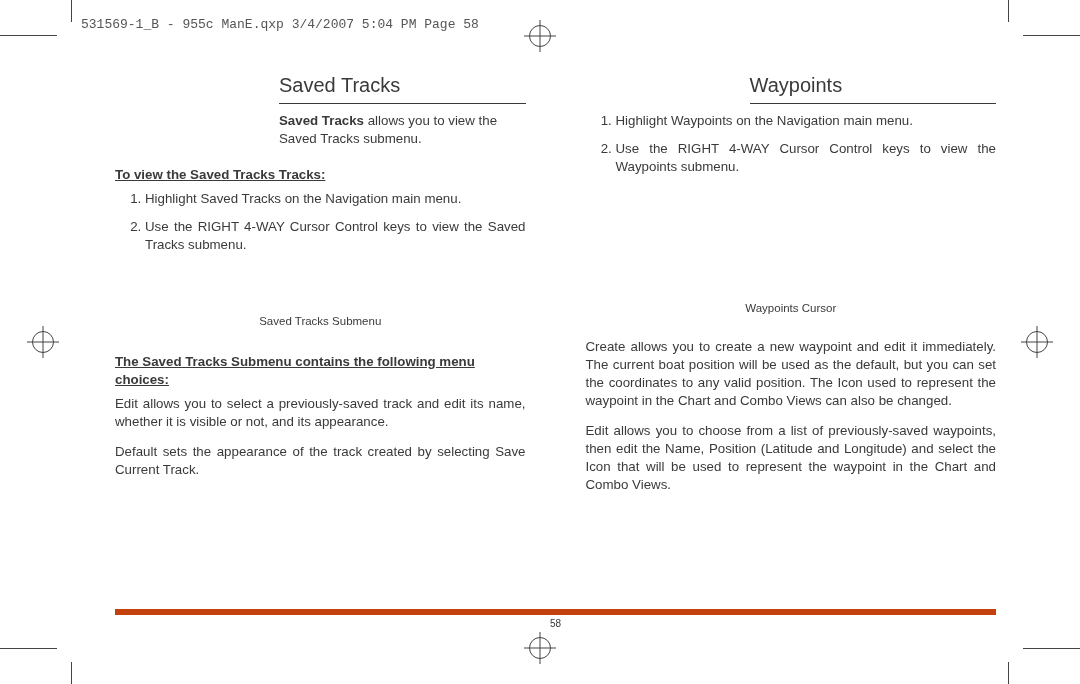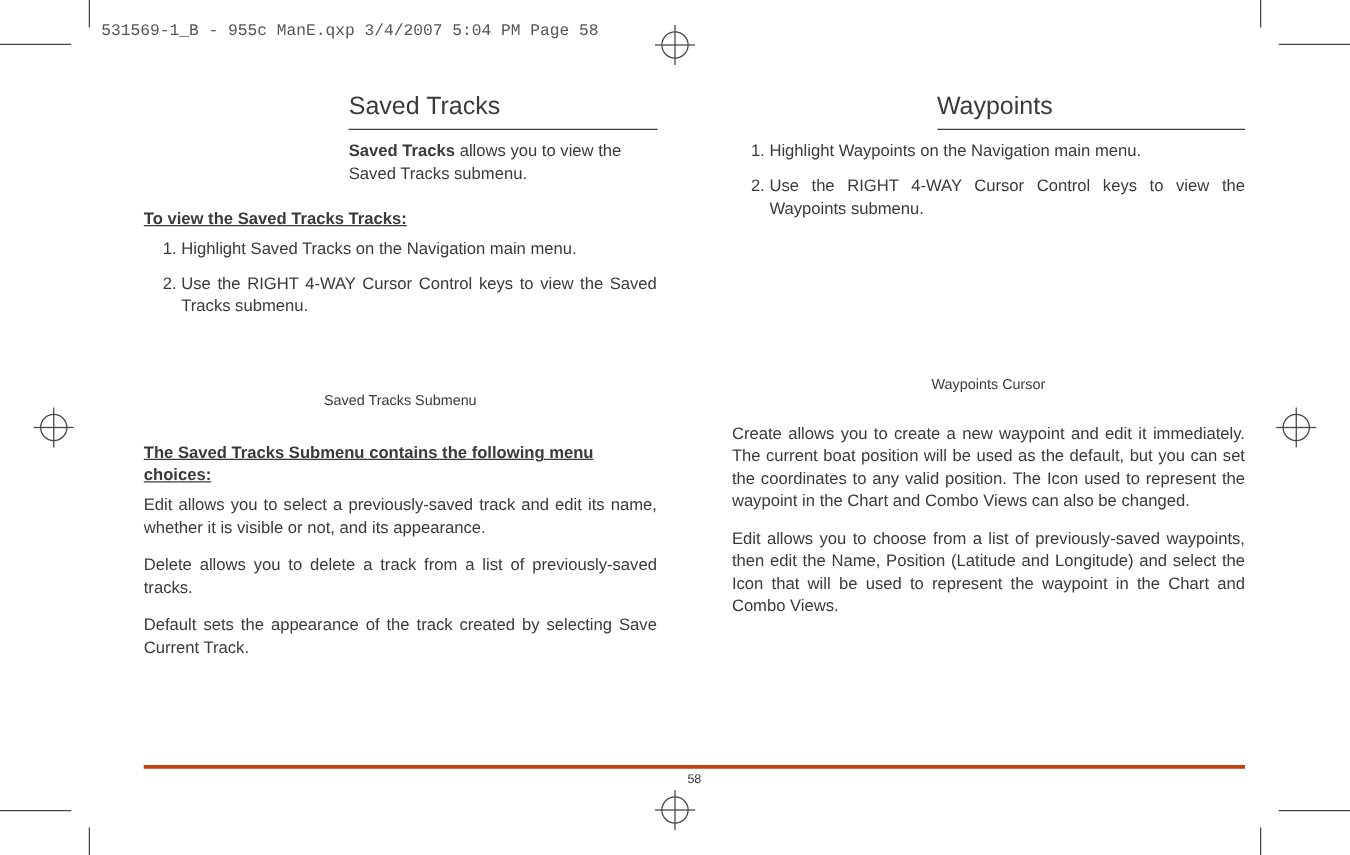--- a/index.html
+++ b/index.html
@@ -88,21 +88,21 @@
   }
   .caption.wp { margin: 125px 0 22px 0; }
   p.para { margin-bottom: 12px; text-align: justify; }
   .bold { font-weight: 400; }
 
   .footer-rule {
     position: absolute;
     left: 0;
     right: 0;
     bottom: 0;
-    border-top: 3px solid #c2410c;
+    border-top: 6px solid #c2410c;
   }
   .page-num {
     position: absolute;
     left: 50%;
     transform: translateX(-50%);
     bottom: -14px;
     font-size: 10px;
   }
 </style>
 </head>
@@ -135,23 +135,20 @@
       <ol class="steps">
         <li>Highlight Saved Tracks on the Navigation main menu.</li>
         <li>Use the RIGHT 4-WAY Cursor Control keys to view the Saved Tracks submenu.</li>
       </ol>
       <div class="caption">Saved Tracks Submenu</div>
       <span class="subhead">The Saved Tracks Submenu contains the following menu choices:</span>
       <p class="para">
         <span class="bold">Edit</span><span> allows you to select a previously-saved track and edit its name, whether it is visible or not, and its appearance.</span>
       </p>
       <p class="para">
-        <span class="bold">Delete</span><span> allows you to delete a track from a list of previously-saved tracks.</span>
-      </p>
-      <p class="para">
         <span class="bold">Default</span><span> sets the appearance of the track created by selecting Save Current Track.</span>
       </p>
     </div>
 
     <div class="col">
       <h2 class="section">Waypoints</h2>
       <ol class="steps">
         <li>Highlight Waypoints on the Navigation main menu.</li>
         <li>Use the RIGHT 4-WAY Cursor Control keys to view the Waypoints submenu.</li>
       </ol>

